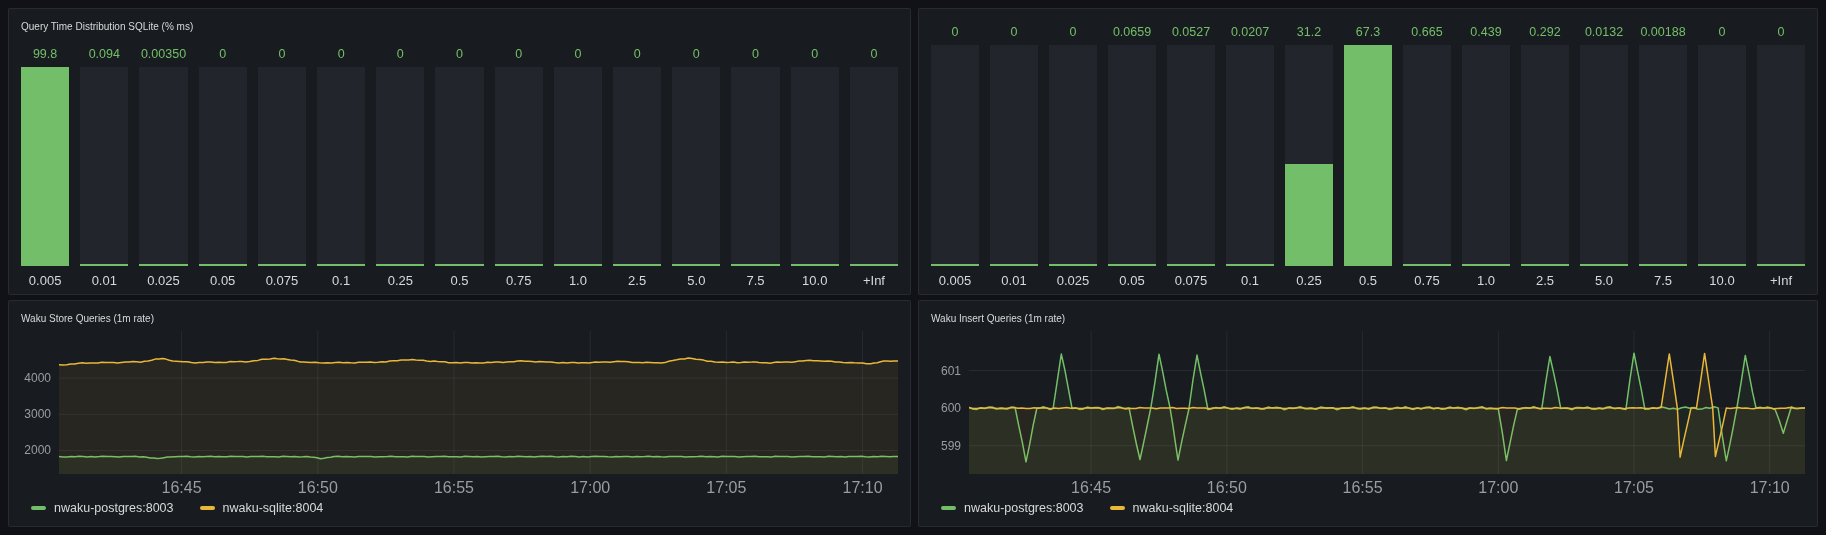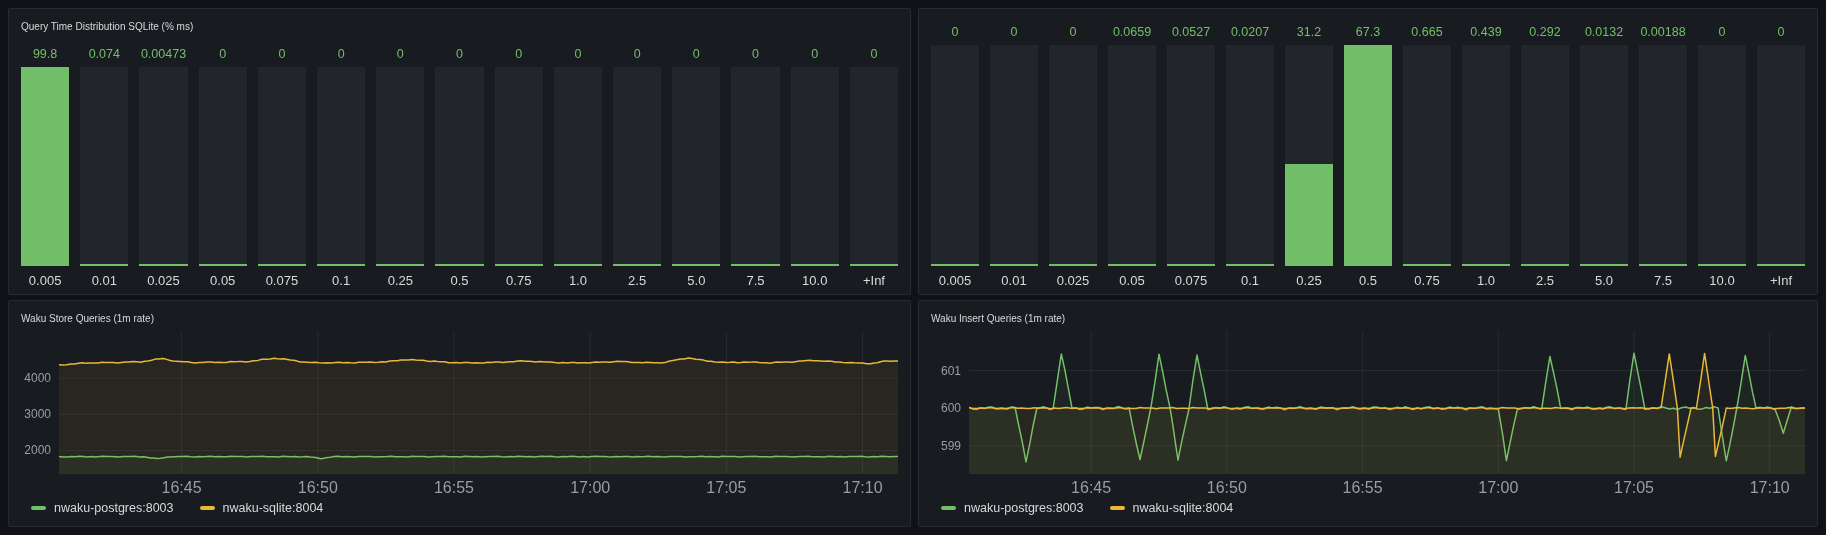--- a/index.html
+++ b/index.html
@@ -37,28 +37,28 @@
     <div class="panel-title">Query Time Distribution SQLite (% ms)</div>
     <div class="bars">
         <div class="bar-col">
           <div class="bar-value">99.8</div>
           <div class="bar-track">
             <div class="bar-fill" style="height: 100%; background: rgb(115, 191, 105);"></div>
           </div>
           <div class="bar-cat">0.005</div>
         </div>
         <div class="bar-col">
-          <div class="bar-value">0.074</div>
+          <div class="bar-value">0.094</div>
           <div class="bar-track">
             <div class="bar-fill" style="height: 0.161323%; background: rgb(115, 191, 105);"></div>
           </div>
           <div class="bar-cat">0.01</div>
         </div>
         <div class="bar-col">
-          <div class="bar-value">0.00473</div>
+          <div class="bar-value">0.00350</div>
           <div class="bar-track">
             <div class="bar-fill" style="height: 0.0052905%; background: rgb(115, 191, 105);"></div>
           </div>
           <div class="bar-cat">0.025</div>
         </div>
         <div class="bar-col">
           <div class="bar-value">0</div>
           <div class="bar-track">
             <div class="bar-fill" style="height: 0%; background: rgb(115, 191, 105);"></div>
           </div>

